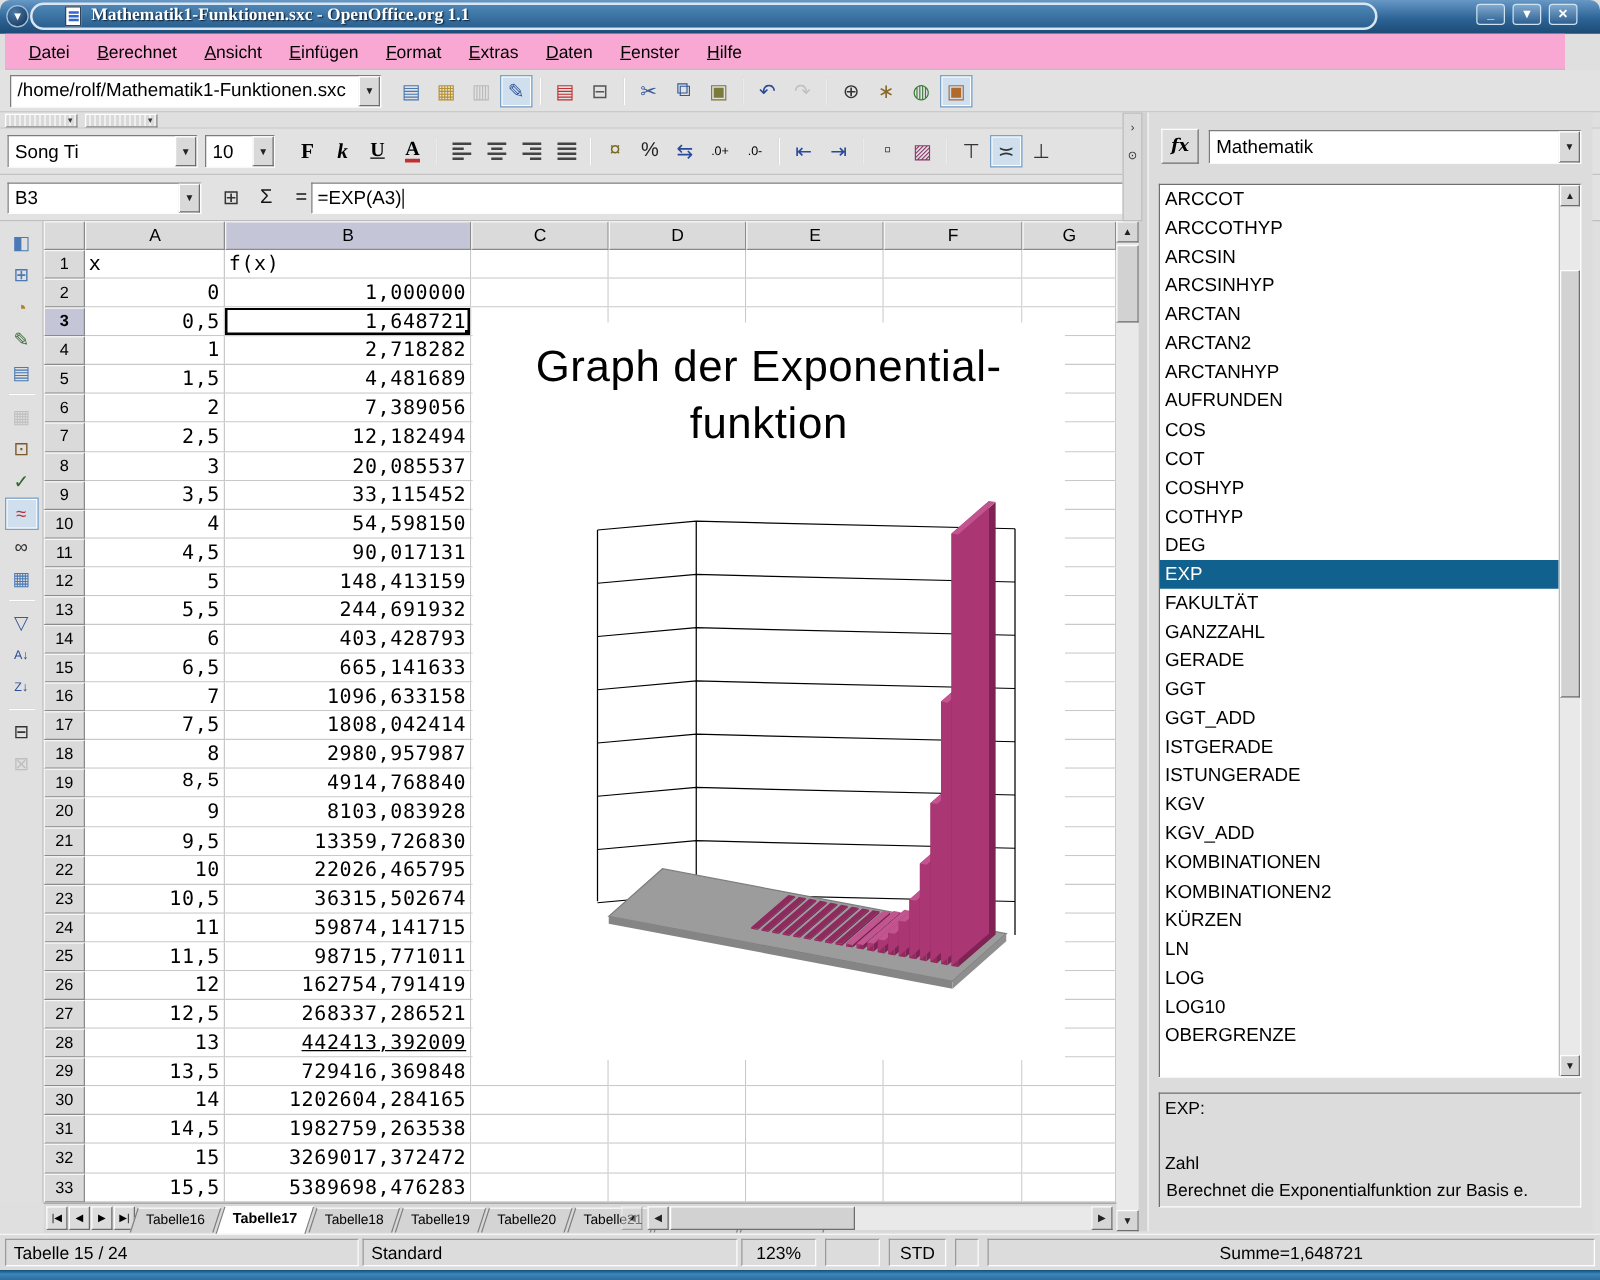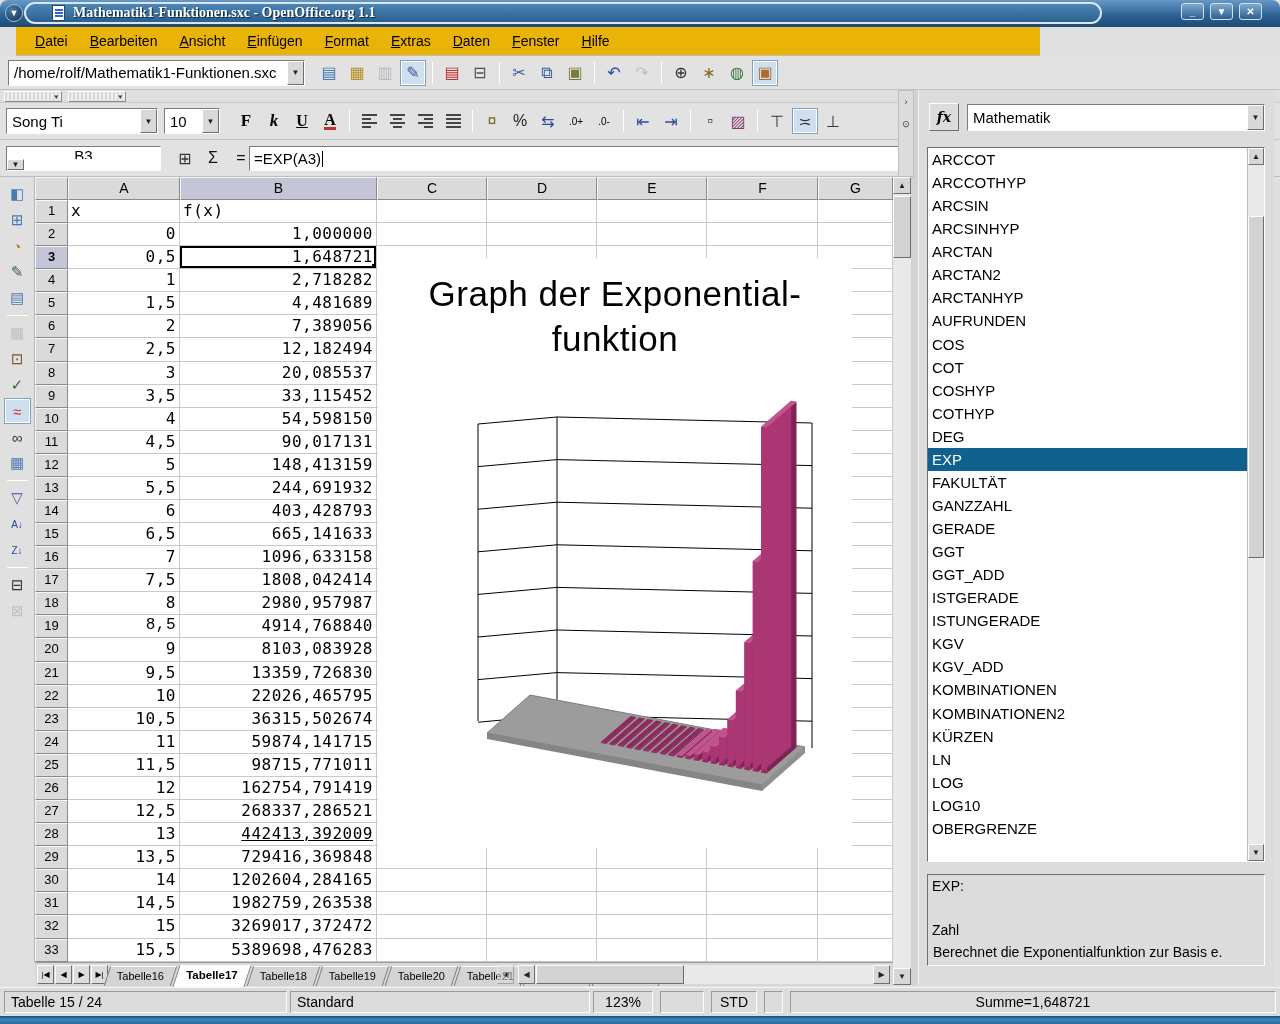--- a/index.html
+++ b/index.html
@@ -19,21 +19,21 @@
   #doc-icon:before { content:""; position:absolute; left:2px; top:3px; width:8px; height:1.5px;
     background:#36c; box-shadow:0 3px 0 #36c, 0 6px 0 #36c; }
   #title-text { color:#fff; font-weight:bold; font-size:14px; margin-left:8px; white-space:nowrap;
     text-shadow:1px 1px 1px #123; }
   #win-buttons { position:absolute; right:18px; top:3px; display:flex; gap:6px; }
   .win-btn { width:23px; height:17px; border:1px solid #cfe2f2; border-radius:3px;
     background:linear-gradient(#7fa9cf,#2d6091); color:#fff; font-size:10px; font-weight:bold;
     text-align:center; line-height:16px; }
 
   
-  #menubar { position:absolute; left:16px; top:27px; width:1024px; height:29px; background:#eab308;
+  #menubar { position:absolute; left:4px; top:27px; width:1248px; height:29px; background:#f9a8d4;
     border-bottom:1px solid #bdbdbd; display:flex; align-items:center; padding-left:8px; }
   .menu-item { display:inline-block; padding:3px 11px; font-size:14px; }
   .menu-item::first-letter { text-decoration:underline; }
 
   
   #funcbar { position:absolute; left:0; top:56px; width:1280px; height:34px; background:#e2e2e2;
     border-bottom:1px solid #c2c2c2; display:flex; align-items:center; }
   .combo { background:#fff; border:1px solid; border-color:#7c7c7c #fdfdfd #fdfdfd #7c7c7c;
     display:flex; align-items:center; position:relative; }
   .combo .combo-text { flex:1; padding:0 5px; font-size:15px; white-space:nowrap; overflow:hidden; }
@@ -60,21 +60,21 @@
   .fmt-glyph-b { font-family:"Liberation Serif",serif; font-weight:bold; font-size:17px; }
   .fmt-glyph-i { font-family:"Liberation Serif",serif; font-style:italic; font-weight:bold; font-size:17px; }
   .fmt-glyph-u { font-family:"Liberation Serif",serif; font-weight:bold; font-size:16px; text-decoration:underline; }
   .fmt-glyph-a { font-family:"Liberation Serif",serif; font-weight:bold; font-size:16px; border-bottom:3px solid #c03030; line-height:15px; }
   .align-icon { display:flex; flex-direction:column; gap:2px; width:15px; }
   .align-icon span { height:2px; background:#444; }
   .small-glyph { font-size:10px; }
 
   #fmlbar { position:absolute; left:0; top:140px; width:1280px; height:37px; background:#e2e2e2;
     border-bottom:1px solid #bdbdbd; display:flex; align-items:center; }
-  #name-box { width:155px; height:25px; margin-left:6px;flex-direction:column; }
+  #name-box { width:155px; height:25px; margin-left:6px; }
   #formula-input { position:absolute; left:249px; top:6px; width:651px; height:25px; background:#fff;
     border:1px solid; border-color:#7c7c7c #fdfdfd #fdfdfd #7c7c7c; font-size:15px; padding:2px 4px;
     font-family:"Liberation Sans",sans-serif; display:flex; align-items:center; }
   .caret { width:1px; height:16px; background:#000; margin-left:1px; }
 
   
   #lefttb { position:absolute; left:0; top:177px; width:35px; height:785px; background:#e0e0e0;
     border-right:1px solid #b5b5b5; display:flex; flex-direction:column; align-items:center; padding-top:4px; }
   #lefttb .tb-btn { width:27px; height:26px; font-size:15px; margin:0; }
   #lefttb .vsep { width:21px; height:1px; background:#9a9a9a; border-bottom:1px solid #fff; margin:4px 0; }
@@ -160,21 +160,21 @@
   </div>
   <div id="win-buttons">
       <div class="win-btn">_</div>
       <div class="win-btn">▼</div>
       <div class="win-btn">✕</div>
     </div>
 </div>
 
 <div id="menubar">
     <span class="menu-item">Datei</span>
-    <span class="menu-item">Bearbeiten</span>
+    <span class="menu-item">Berechnet</span>
     <span class="menu-item">Ansicht</span>
     <span class="menu-item">Einfügen</span>
     <span class="menu-item">Format</span>
     <span class="menu-item">Extras</span>
     <span class="menu-item">Daten</span>
     <span class="menu-item">Fenster</span>
     <span class="menu-item">Hilfe</span>
   </div>
 
 <div id="funcbar">

